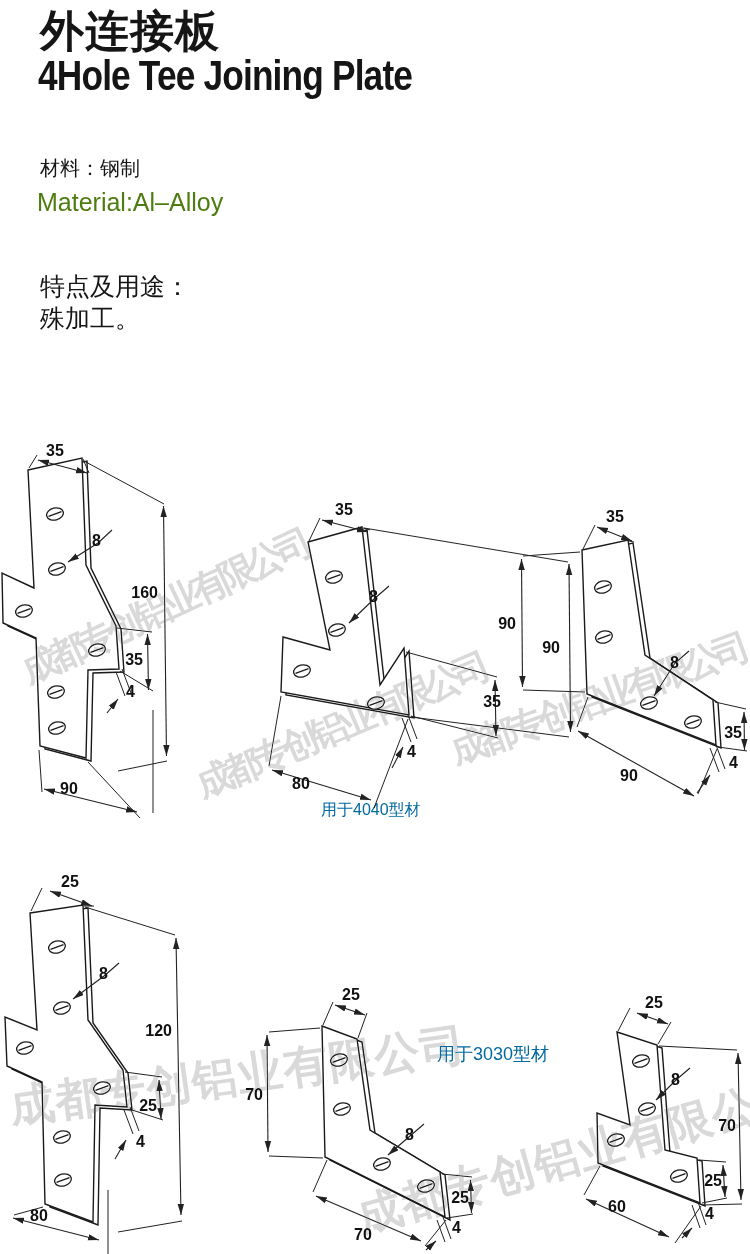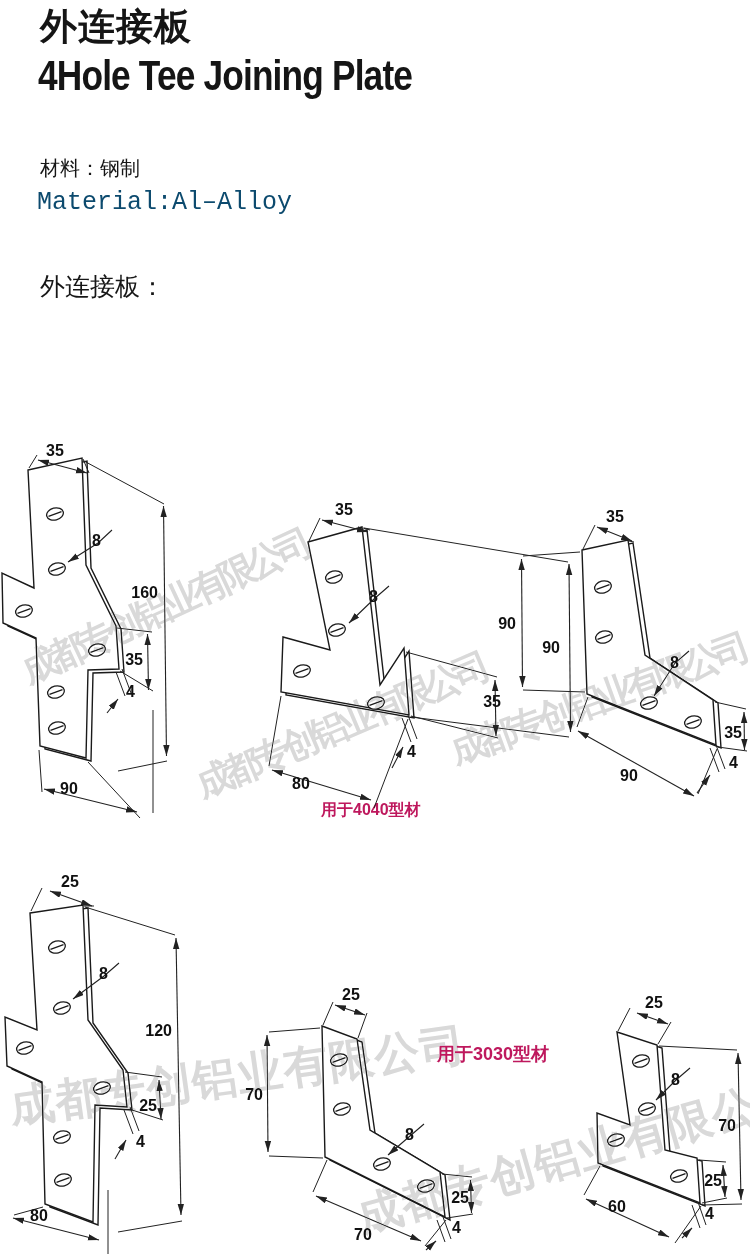--- a/index.html
+++ b/index.html
@@ -1,25 +1,25 @@
 <!DOCTYPE html>
 <html><head>
 <meta charset="utf-8">
 <style>
   html,body{margin:0;padding:0;}
   body{width:750px;height:1254px;background:#ffffff;position:relative;overflow:hidden;
        font-family:"Liberation Sans","DejaVu Sans",sans-serif;color:#111;}
   .abs{position:absolute;}
-  .title-cn{left:40px;top:2px;font-size:37px;font-weight:bold;letter-spacing:1px;color:#151515;}
+  .title-cn{left:40px;top:2px;font-size:44px;font-weight:bold;letter-spacing:1px;color:#151515;}
   .title-en{left:38px;top:52px;font-size:42px;font-weight:bold;letter-spacing:-1px;color:#151515;
             transform:scaleX(.84);transform-origin:0 0;white-space:nowrap;}
   .mat-cn{left:40px;top:155px;font-size:20px;color:#161616;}
-  .mat-en{left:37px;top:188px;font-size:25px;color:#0c4a6e;font-family:Liberation Mono, monospace;}
+  .mat-en{left:37px;top:188px;font-size:25px;color:#4d7c0f;}
   .feat{left:40px;top:270px;font-size:25px;line-height:32px;color:#161616;}
-  .sec-label{font-weight:bold;color:#be185d;}
+  .sec-label{font-weight:normal;color:#0369a1;}
   #lbl4040{left:321px;top:800px;font-size:16px;letter-spacing:0px;}
   #lbl3030{left:437px;top:1042px;font-size:18px;}
   .wm{color:#d9d9d9;font-weight:bold;white-space:nowrap;mix-blend-mode:darken;
       transform-origin:0 50%;z-index:6;pointer-events:none;}
   .wm.small{font-size:37px;letter-spacing:-6px;}
   .wm.big{font-size:45px;letter-spacing:1px;}
   #wm1{left:24px;top:648px;transform:rotate(-25deg);}
   #wm2{left:198px;top:762px;transform:rotate(-23deg);}
   #wm3{left:452px;top:728px;transform:rotate(-20deg);}
   #wm4{left:10px;top:1078px;transform:rotate(-8deg);}
@@ -36,21 +36,22 @@
   text.dlb{font-family:"Liberation Sans",sans-serif;font-size:16px;font-weight:bold;fill:#111;}
 </style>
 </head>
 <body>
 
 <div class="abs title-cn">外连接板</div>
 <div class="abs title-en">4Hole Tee Joining Plate</div>
 <div class="abs mat-cn">材料：钢制</div>
 <div class="abs mat-en">Material:Al–Alloy</div>
 <div class="abs feat">
-  <div>外连接板：</div>
+  <div>特点及用途：</div>
+  <div>殊加工。</div>
 </div>
 
 <div class="abs sec-label" id="lbl4040">用于4040型材</div>
 <div class="abs sec-label" id="lbl3030">用于3030型材</div>
 
 <div class="abs wm small" id="wm1">成都专创铝业有限公司</div>
 <div class="abs wm small" id="wm2">成都专创铝业有限公司</div>
 <div class="abs wm small" id="wm3">成都专创铝业有限公司</div>
 <div class="abs wm big" id="wm4">成都专创铝业有限公司</div>
 <div class="abs wm big" id="wm5">成都专创铝业有限公司</div>

